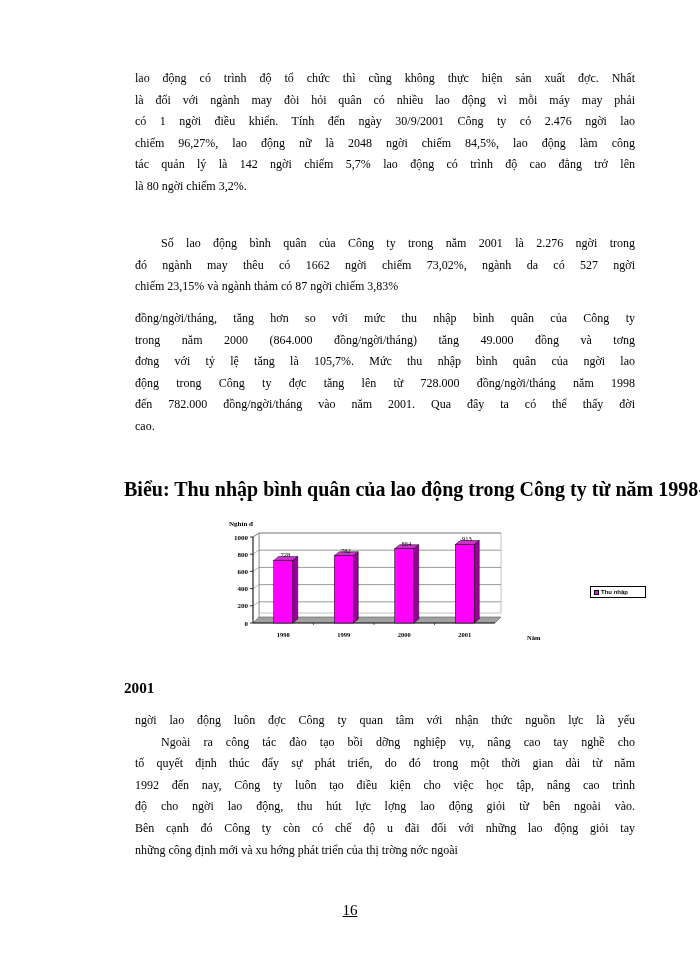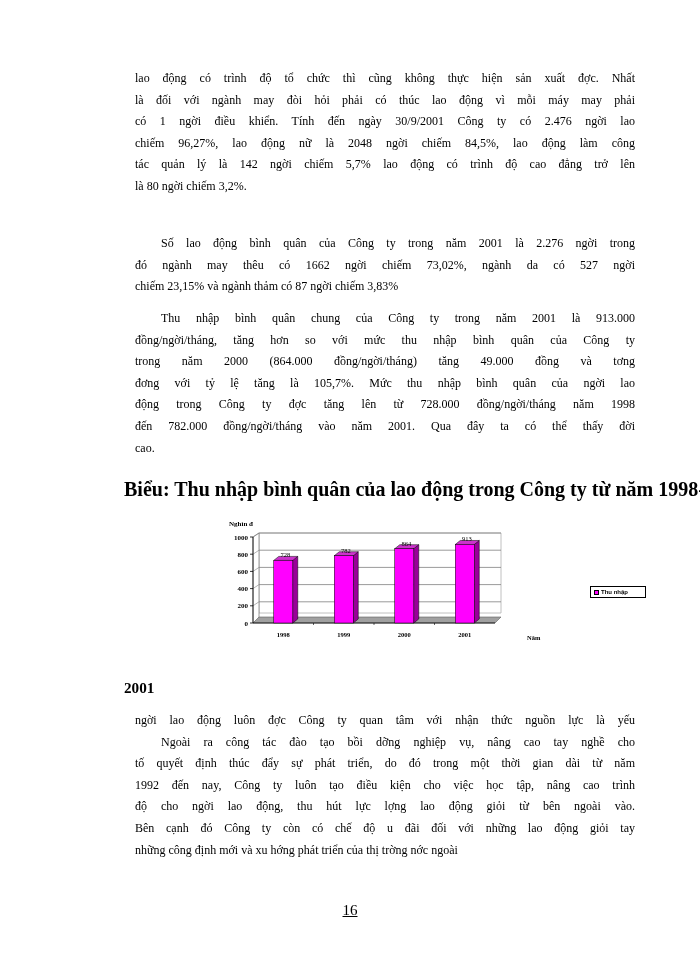--- a/index.html
+++ b/index.html
@@ -15,35 +15,34 @@
   #chart { position:absolute; left:215px; top:517px; width:460px; height:130px; }
   .legend { position:absolute; left:590px; top:586px; width:56px; height:12px; border:1px solid #000;
             font-size:6px; font-weight:bold; font-family:"Liberation Sans", sans-serif; display:flex; align-items:center; gap:2px; padding-left:3px; box-sizing:border-box; }
   .legend .sw { width:5px; height:5px; background:#ff00ff; border:1px solid #000; box-sizing:border-box; }
 </style>
 </head>
 <body>
 
 <div class="p" style="top:68px;">
   <span class="ln">lao động có trình độ tổ  chức thì cũng không thực hiện sản xuất đợc.   Nhất</span>
-  <span class="ln">là đối với ngành may đòi hỏi phải có thúc lao động vì mỗi máy may phải</span>
+  <span class="ln">là đối với ngành may đòi hỏi quân có nhiều lao động vì mỗi máy may phải</span>
   <span class="ln">có 1 ngời   điều khiển. Tính đến ngày 30/9/2001 Công ty có 2.476 ngời   lao</span>
   <span class="ln">chiếm 96,27%, lao động nữ là 2048 ngời   chiếm 84,5%, lao động làm công</span>
   <span class="ln">tác quản lý là 142 ngời   chiếm 5,7% lao động có trình độ cao đẳng trở lên</span>
   <span class="ln last">là 80 ngời   chiếm 3,2%.</span>
 </div>
 
 <div class="p" style="top:233px;">
   <span class="ln" style="padding-left:26px;box-sizing:border-box;">Số lao động bình quân của Công ty trong năm 2001 là 2.276 ngời   trong</span>
   <span class="ln">đó ngành may thêu có 1662 ngời   chiếm 73,02%, ngành da có 527 ngời</span>
   <span class="ln last">chiếm 23,15% và ngành thảm có 87 ngời   chiếm 3,83%</span>
 </div>
 
 <div class="p" style="top:308px;">
-  <span class="ln" style="padding-left:26px;box-sizing:border-box;">Thu nhập bình quân chung của Công ty trong năm 2001 là 913.000</span>
   <span class="ln">đồng/ngời/tháng,   tăng hơn so với mức thu nhập bình quân của Công ty</span>
   <span class="ln">trong năm 2000 (864.000 đồng/ngời/tháng)   tăng 49.000 đồng và tơng</span>
   <span class="ln">đơng   với tỷ lệ tăng là 105,7%. Mức thu nhập bình quân của ngời   lao</span>
   <span class="ln">động trong Công ty đợc   tăng lên từ 728.000 đồng/ngời/tháng   năm 1998</span>
   <span class="ln">đến 782.000 đồng/ngời/tháng   vào năm 2001. Qua đây ta có thể thấy đời</span>
   <span class="ln last">cao.</span>
 </div>
 
 <div class="caption">Biểu: Thu nhập bình quân của lao động trong Công ty từ năm 1998-</div>
 

